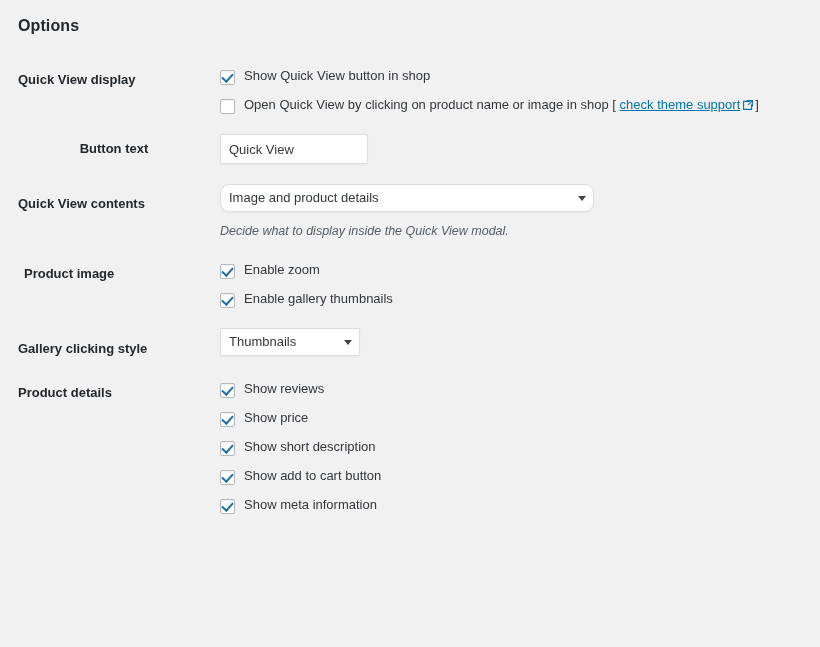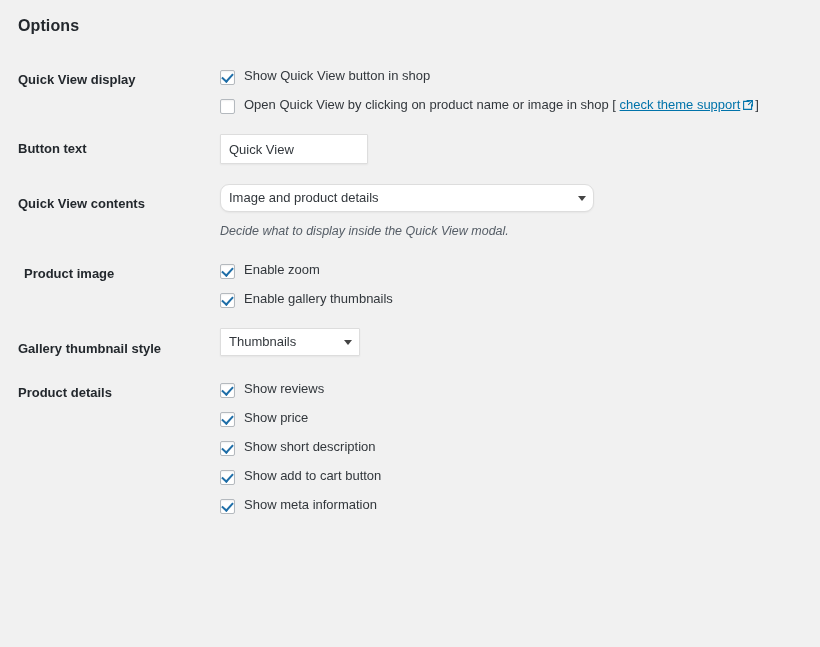--- a/index.html
+++ b/index.html
@@ -49,21 +49,21 @@
     color: #23282d;
     line-height: 1.4;
     box-sizing: border-box;
   }
   .form-table td {
     padding: 10px 10px 10px 0;
     box-sizing: border-box;
   }
 
   .row-qvdisplay th { padding-top: 14px; }
-  .row-buttontext th { padding-top: 16px; }
+  .row-buttontext th { padding-top: 16px; text-align: center; }
   .row-buttonicon th { padding-top: 13px; }
   .row-qvcontents th { padding-top: 21px; }
   .row-productimage th { padding-top: 14px; padding-left: 24px; }
   .row-gallerystyle th { padding-top: 22px; }
   .row-productdetails th { padding-top: 14px; }
 
   .check-line {
     display: flex;
     align-items: flex-end;
     margin-bottom: 11px;
@@ -231,21 +231,21 @@
             <span class="check-label">Enable zoom</span>
           </label>
           <label class="check-line">
             <span class="cbox checked"></span>
             <span class="check-label">Enable gallery thumbnails</span>
           </label>
         </td>
       </tr>
 
       <tr class="row-gallerystyle">
-        <th>Gallery thumbnail style</th>
+        <th>Gallery clicking style</th>
         <td>
           <div class="select-box narrow">
             <span class="select-value">Thumbnails</span>
             <span class="select-arrow"></span>
           </div>
         </td>
       </tr>
 
       <tr class="row-productdetails">
         <th>Product details</th>

